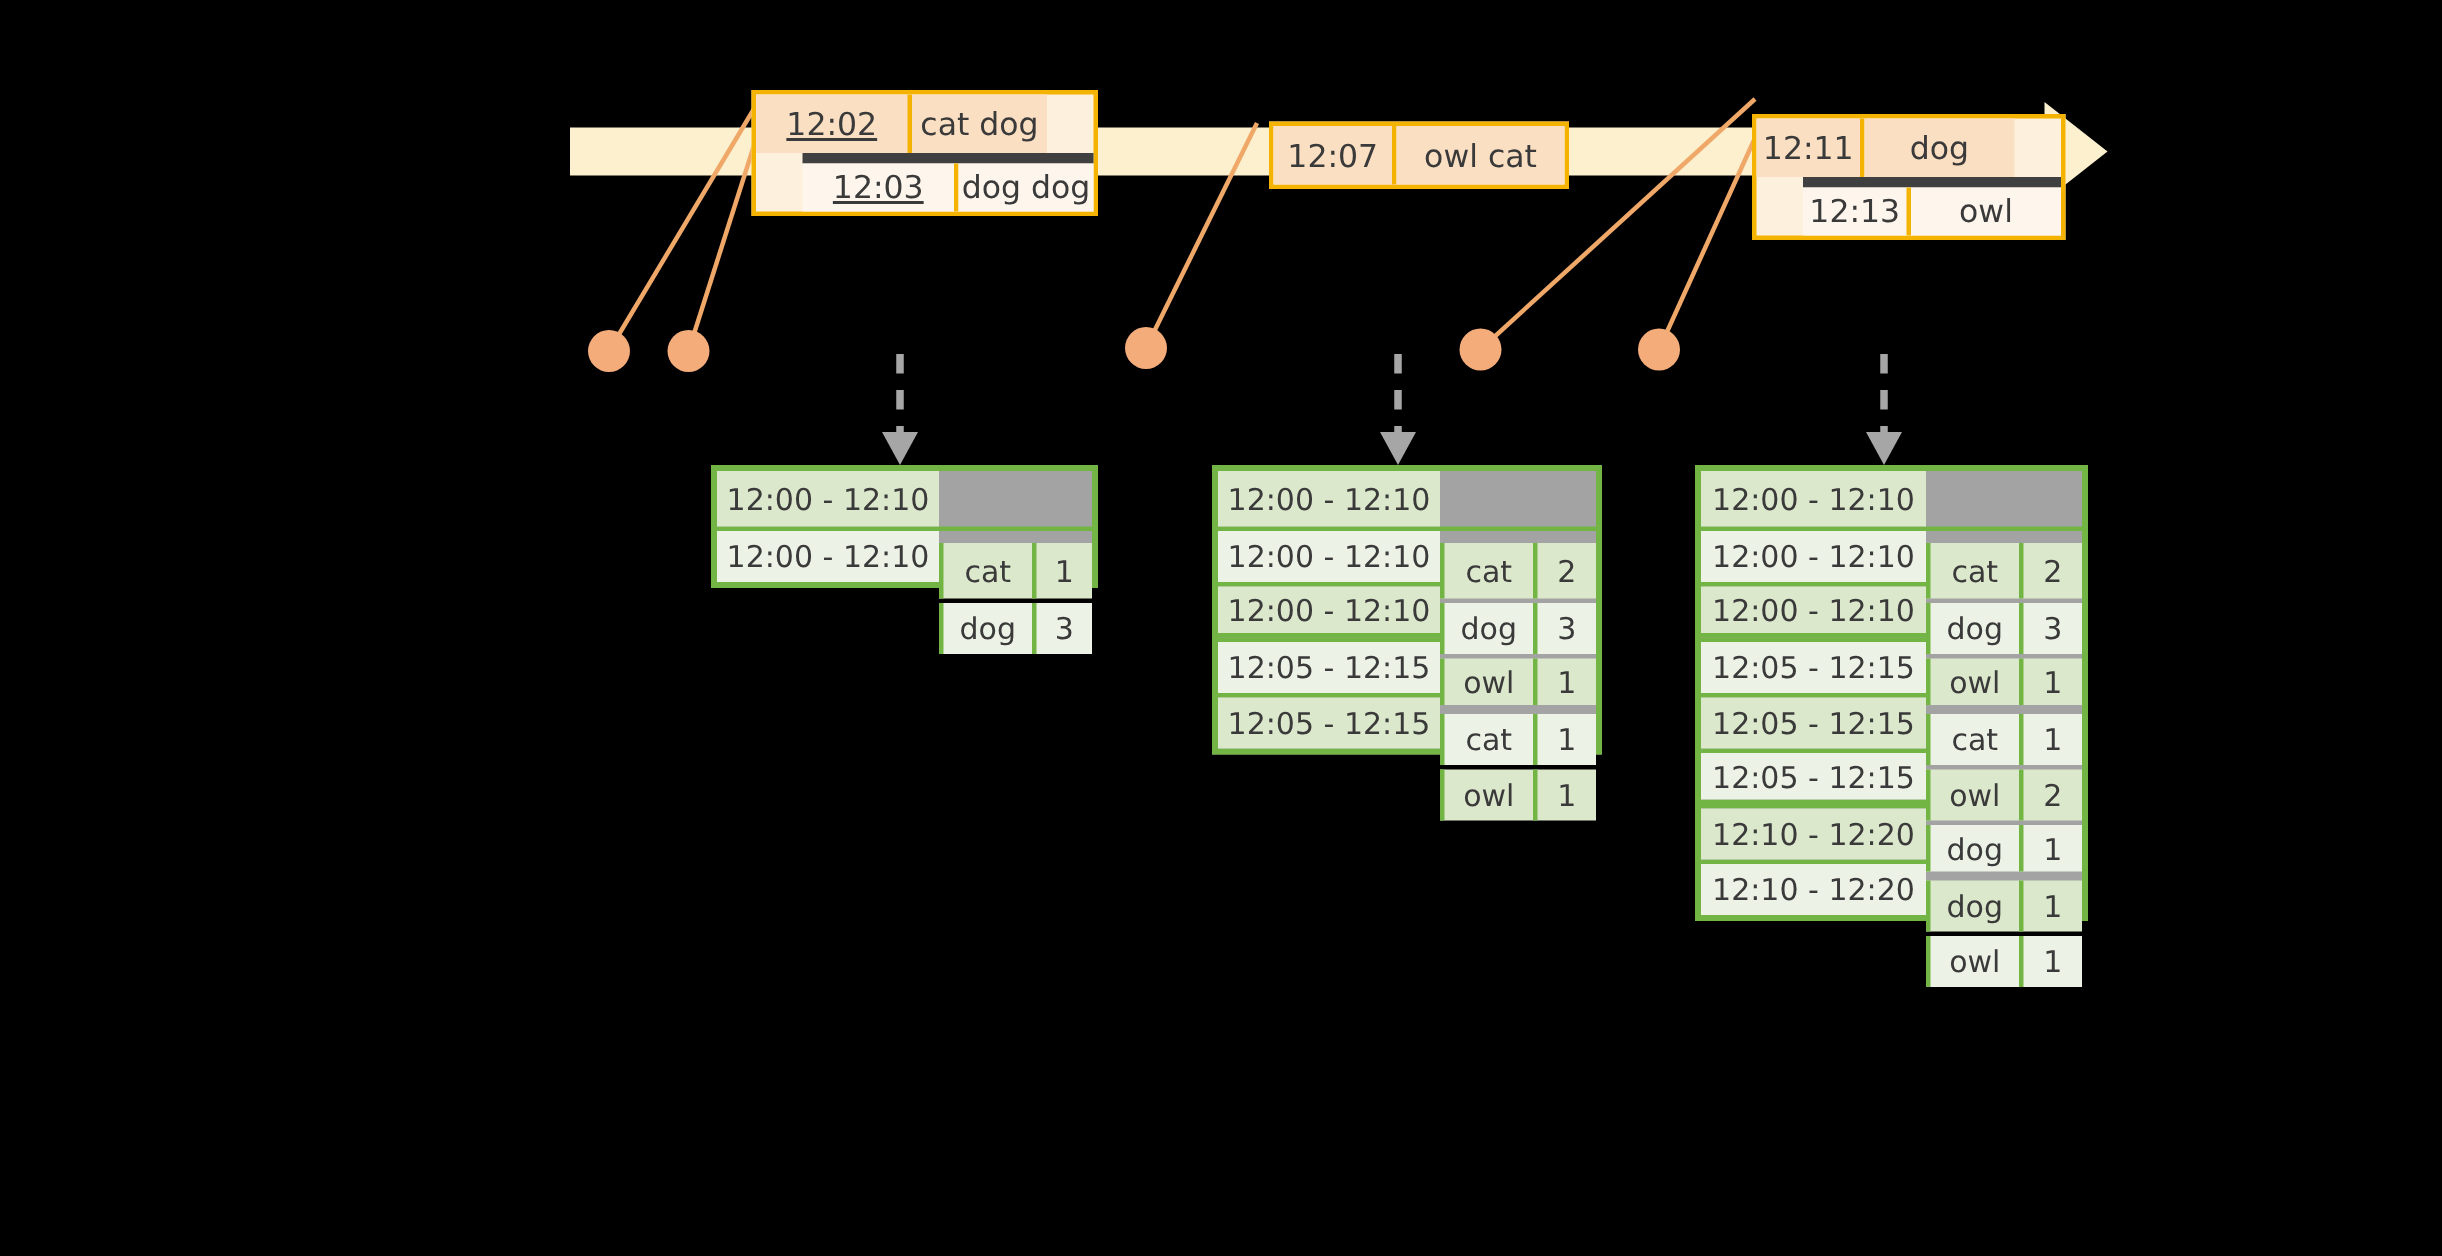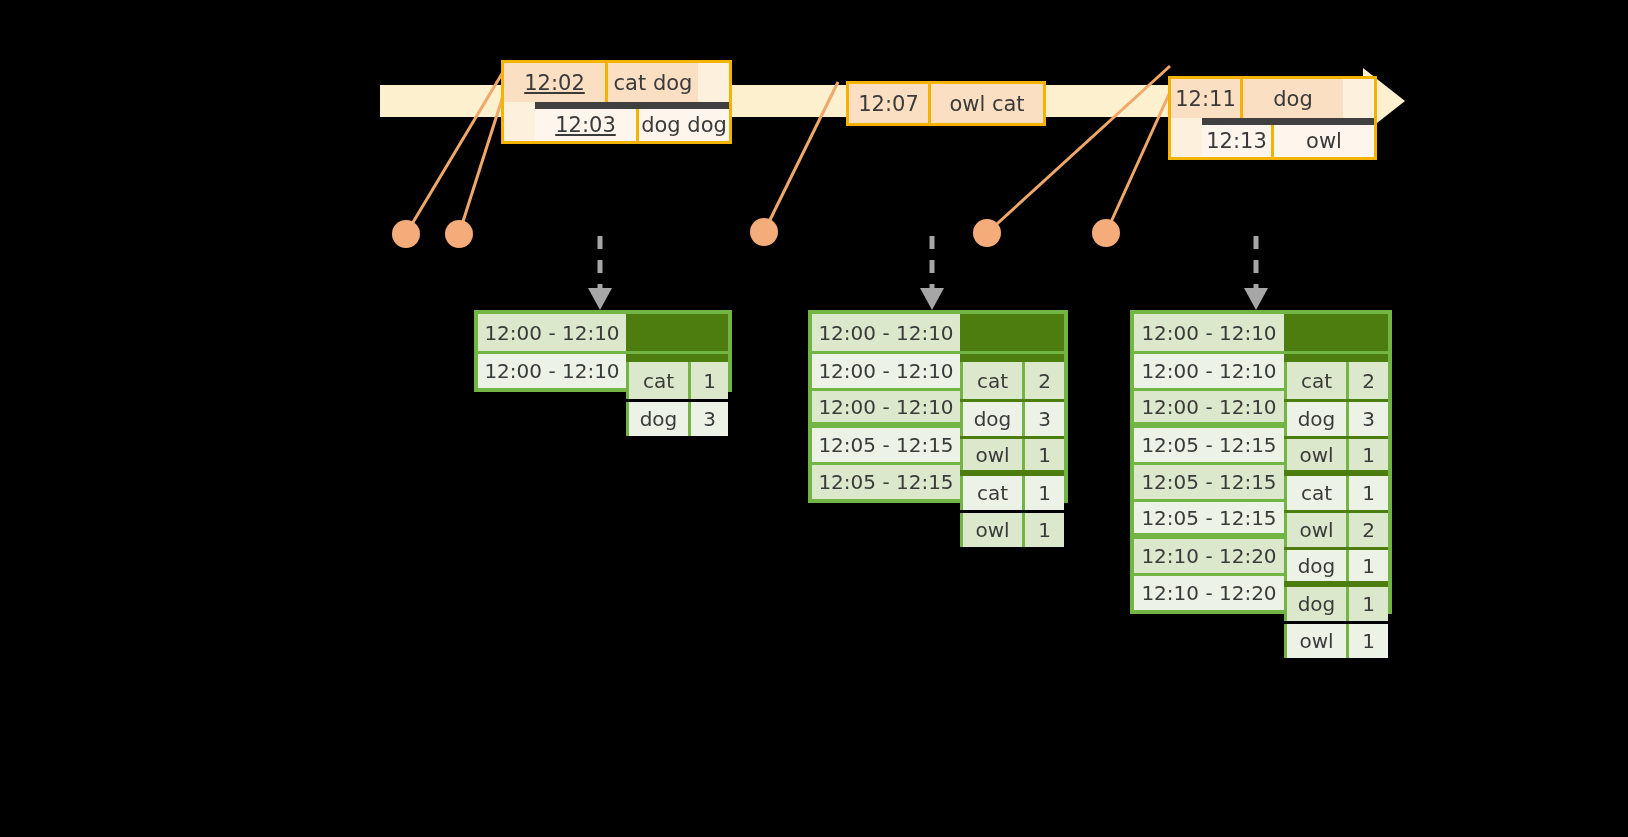--- a/index.html
+++ b/index.html
@@ -75,21 +75,21 @@
   .box-b .ev-time { width: 82px; }
   .box-b .ev-words { width: 112px; }
   .box-c .ev-time { width: 72px; }
   .box-c .ev-words { width: 100px; }
 
   
   .result-table {
     position: absolute;
     border: 4px solid #72B544;
     box-sizing: border-box;
-    background: #4d7c0f;
+    background: #a3a3a3;
   }
   .res-row {
     display: flex;
     height: 37px;
     box-sizing: border-box;
   }
   .res-cell {
     display: flex;
     align-items: center;
     justify-content: center;

